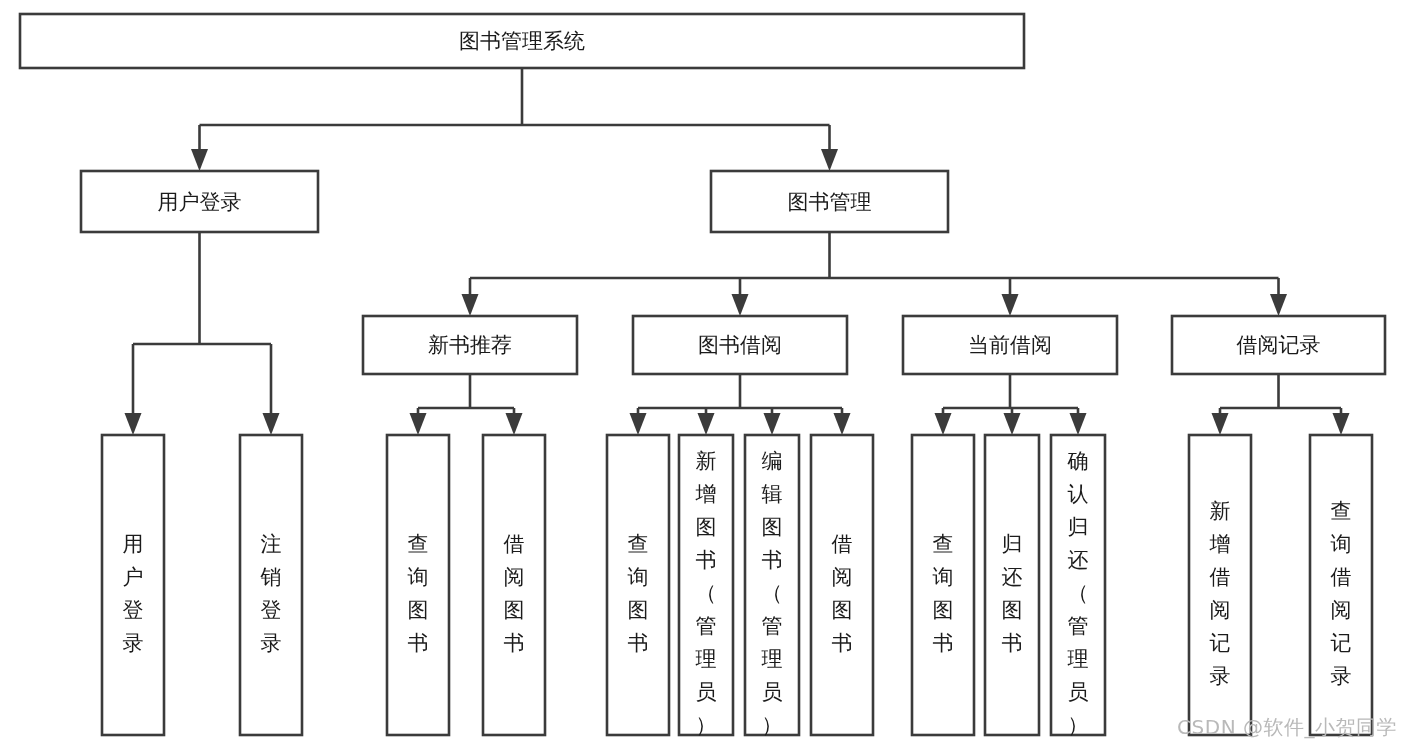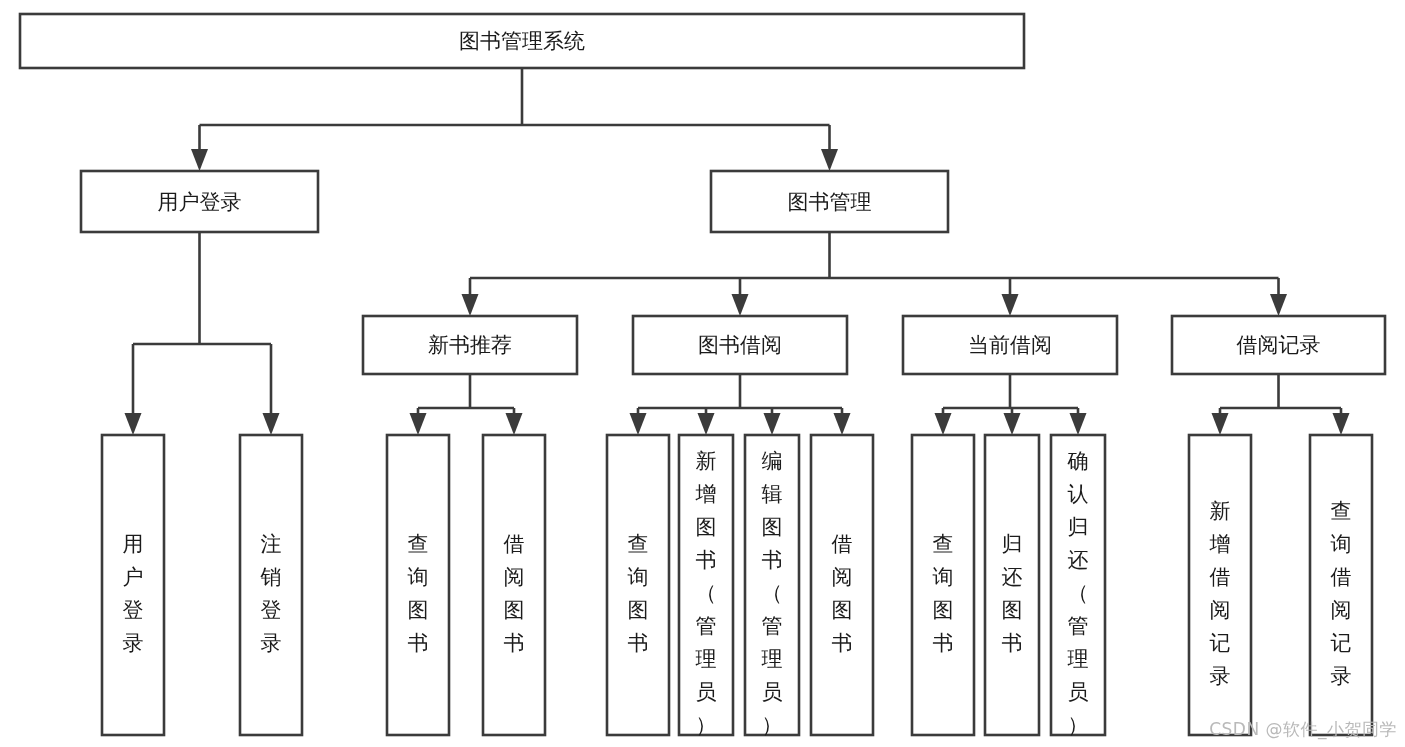--- a/index.html
+++ b/index.html
@@ -47,21 +47,21 @@
     font-size: 21px;
     fill: #1b1b1b;
     text-anchor: middle;
     dominant-baseline: middle;
   }
   .watermark {
     position: absolute;
     right: 8px;
     bottom: 6px;
     font-family: "DejaVu Sans", "Liberation Sans", sans-serif;
-    font-size: 17px;
+    font-size: 20px;
     color: #b9b9b9;
     white-space: nowrap;
     letter-spacing: 0.5px;
     pointer-events: none;
   }
 </style>
 </head>
 <body>
 
 <div id="diagram-root">

